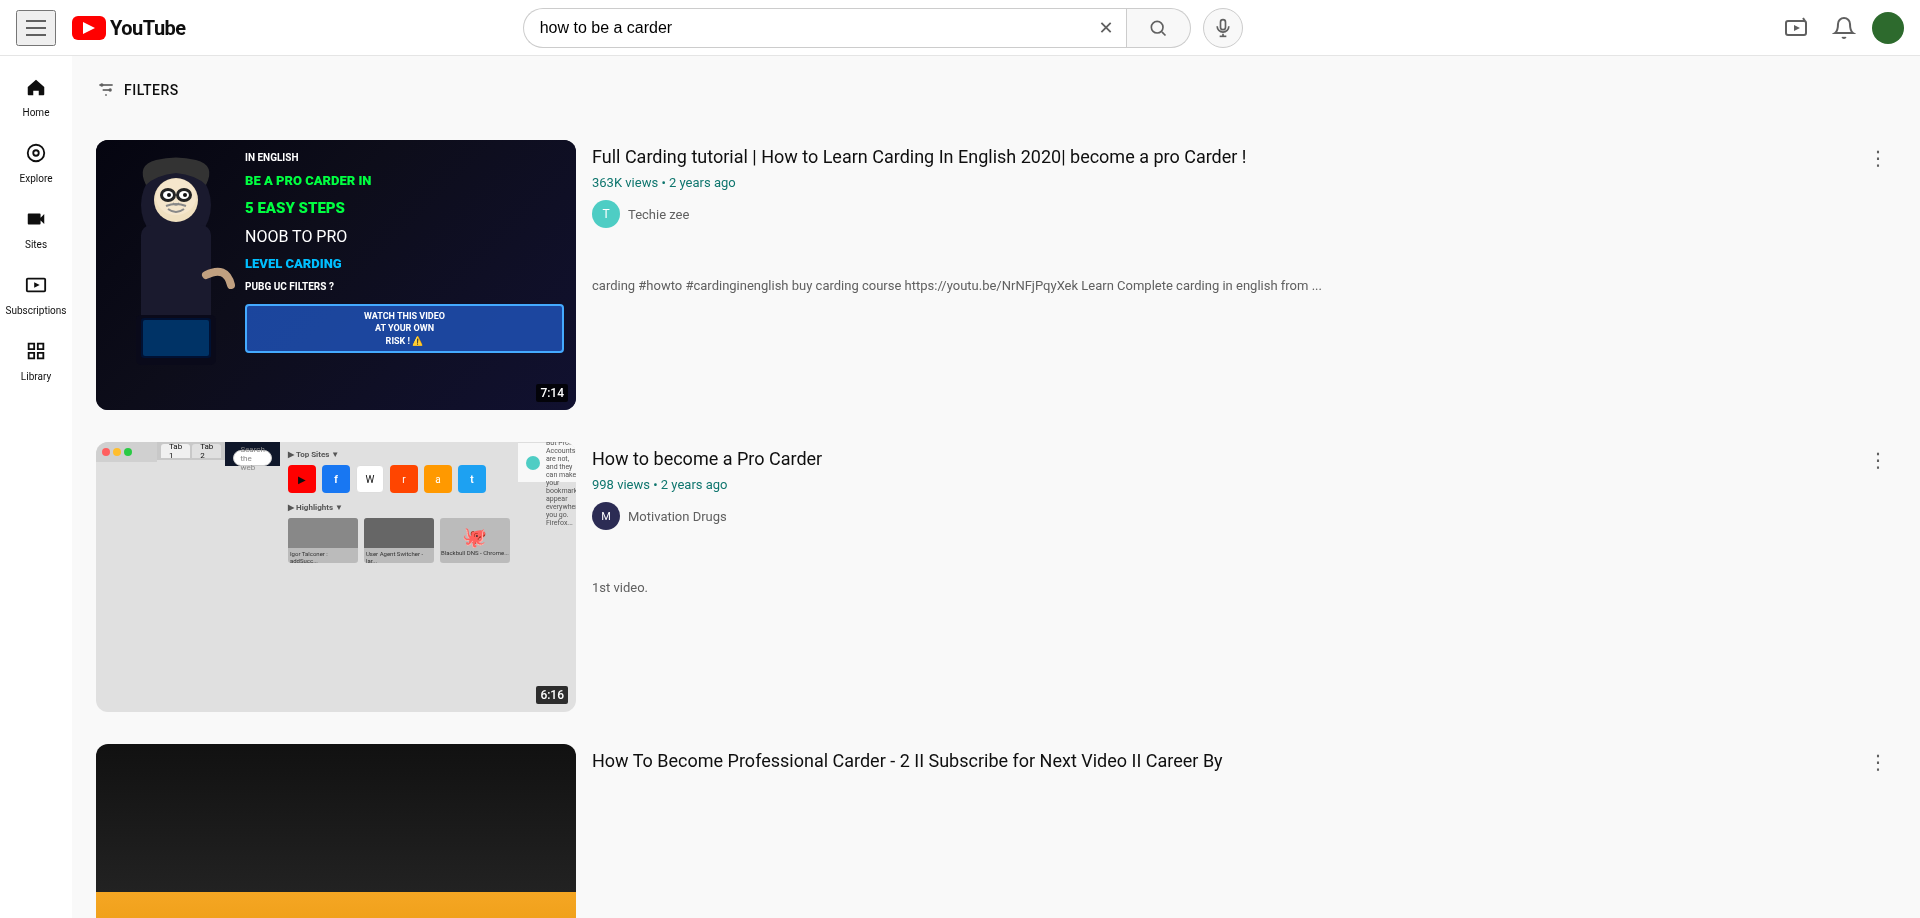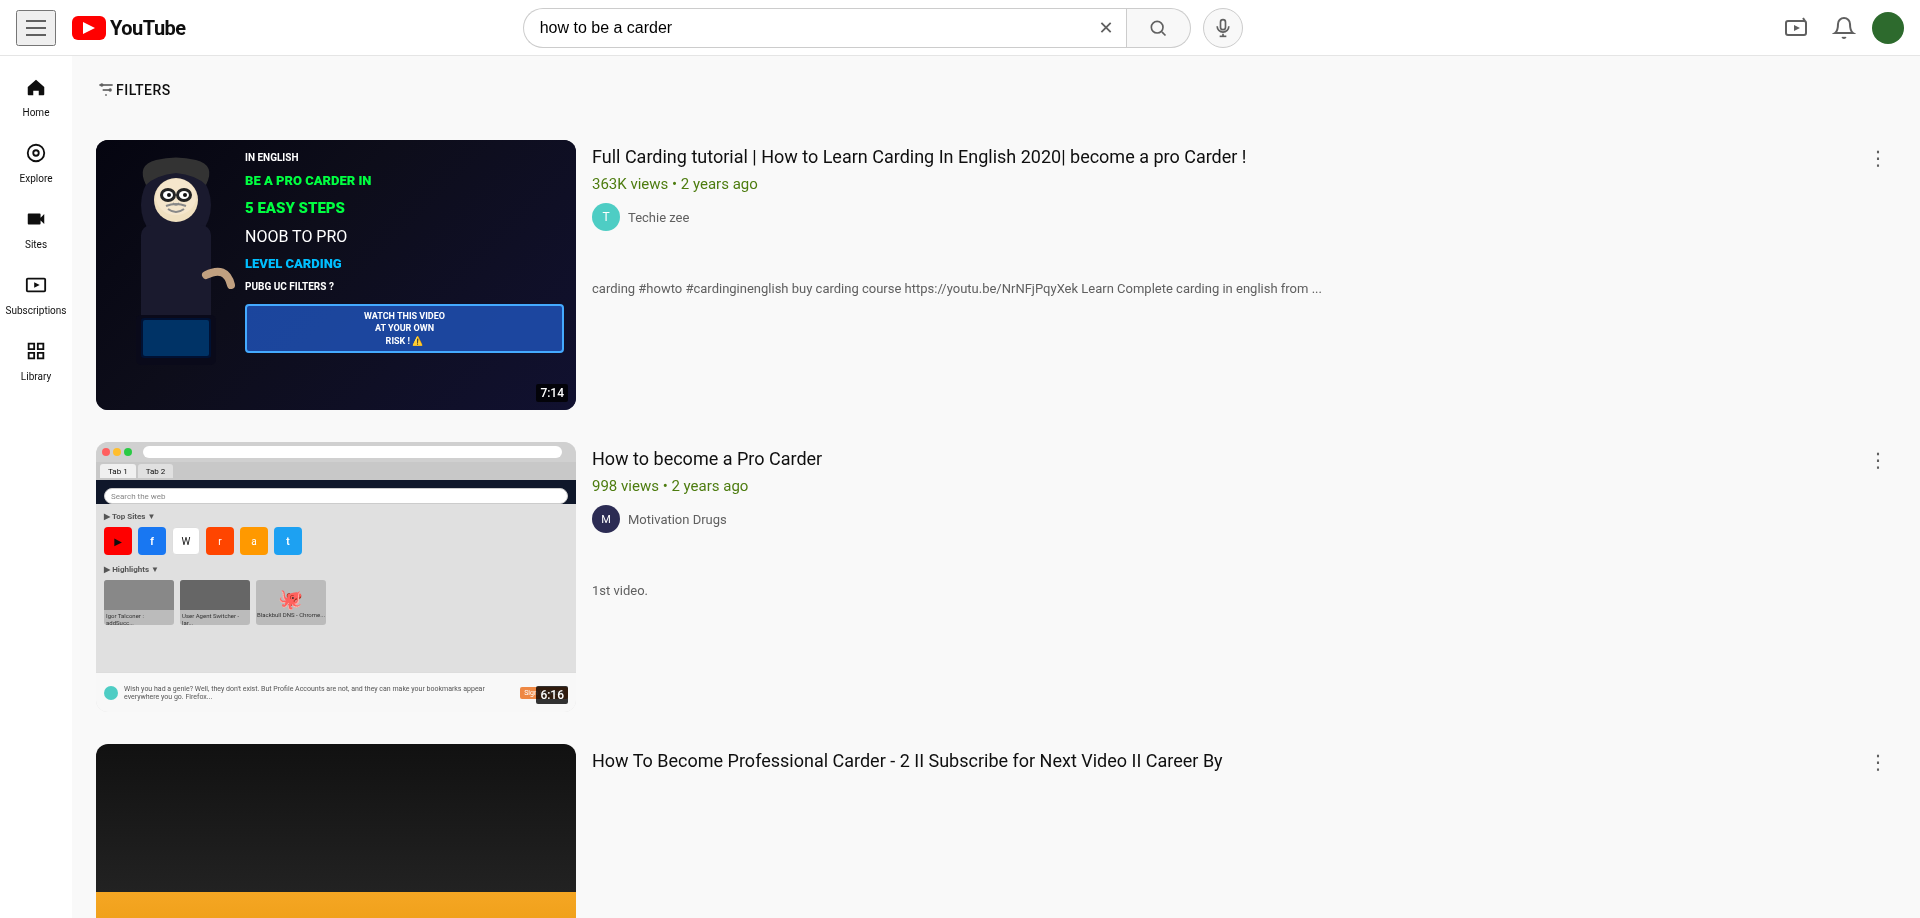--- a/index.html
+++ b/index.html
@@ -62,21 +62,21 @@
       gap: 4px;
     }
     .sidebar-item .icon { font-size: 22px; color: #0f0f0f; }
     .sidebar-item .label { font-size: 10px; color: #0f0f0f; text-align: center; }
 
     
     .main { margin-top: 56px; margin-left: 72px; padding: 16px 24px; }
 
     
     .filters-bar {
-      display: flex; align-items: center; margin-bottom: 16px;
+      display: flex; align-items: center; gap: 8px; margin-bottom: 16px;
       padding: 8px 0;
     }
     .filters-label { font-size: 14px; font-weight: 500; color: #0f0f0f; letter-spacing: 0.5px; }
 
     
     .results-list { display: flex; flex-direction: column; gap: 0; }
     .result-item {
       display: flex; gap: 16px; padding: 16px 0;
       border-bottom: none;
     }
@@ -84,21 +84,21 @@
       position: relative; flex-shrink: 0; width: 480px; height: 270px;
       border-radius: 12px; overflow: hidden; background: #222;
     }
     .duration {
       position: absolute; bottom: 8px; right: 8px; background: rgba(0,0,0,0.8);
       color: #fff; font-size: 12px; font-weight: 500; padding: 2px 4px;
       border-radius: 2px;
     }
     .video-info { flex: 1; padding-top: 4px; position: relative; }
     .video-title { font-size: 18px; font-weight: 400; color: #0f0f0f; line-height: 1.4; margin-bottom: 6px; max-width: 860px; }
-    .video-meta { font-size: 15px; color: #4d7c0f; margin-bottom: 10px; }
+    .video-meta { font-size: 13px; color: #0f766e; margin-bottom: 10px; }
     .channel-row { display: flex; align-items: center; gap: 8px; margin-bottom: 8px; }
     .channel-avatar { width: 28px; height: 28px; border-radius: 50%; background: #4ecdc4; display: flex; align-items: center; justify-content: center; font-size: 12px; color: #fff; flex-shrink: 0; }
     .channel-name { font-size: 13px; color: #606060; }
     .video-desc { font-size: 13px; color: #606060; line-height: 1.5; margin-top: 48px; }
     .more-btn {
       position: absolute; top: 0; right: 0; width: 36px; height: 36px;
       display: flex; align-items: center; justify-content: center;
       cursor: pointer; color: #606060; font-size: 20px; border-radius: 50%;
     }
 
@@ -298,21 +298,21 @@
           </div>
           <span class="channel-name">Techie zee</span>
         </div>
         <div class="video-desc">carding #howto #cardinginenglish buy carding course https://youtu.be/NrNFjPqyXek Learn Complete carding in english from ...</div>
         <div class="more-btn">⋮</div>
       </div>
     </div>
 
     <div class="result-item">
       <div class="thumbnail thumb2" style="background:#c8c8c8;">
-        <div style="width:100%;height:100%;background:#e0e0e0;display:flex;flex-direction:column;">
+        <div style="width:100%;height:100%;background:#e0e0e0;display:flex;flex-direction:row;">
 
           <div style="height:20px;background:#d0d0d0;display:flex;align-items:center;gap:3px;padding:0 6px;">
             <div style="width:8px;height:8px;border-radius:50%;background:#ff5f5f;"></div>
             <div style="width:8px;height:8px;border-radius:50%;background:#ffbe2e;"></div>
             <div style="width:8px;height:8px;border-radius:50%;background:#2aca44;"></div>
             <div style="flex:1;height:12px;background:#fff;border-radius:6px;margin:0 8px;"></div>
           </div>
 
           <div style="height:18px;background:#c8c8c8;display:flex;align-items:center;padding:0 4px;gap:2px;">
             <div style="height:14px;background:#f0f0f0;border-radius:3px 3px 0 0;padding:0 8px;font-size:8px;display:flex;align-items:center;">Tab 1</div>

